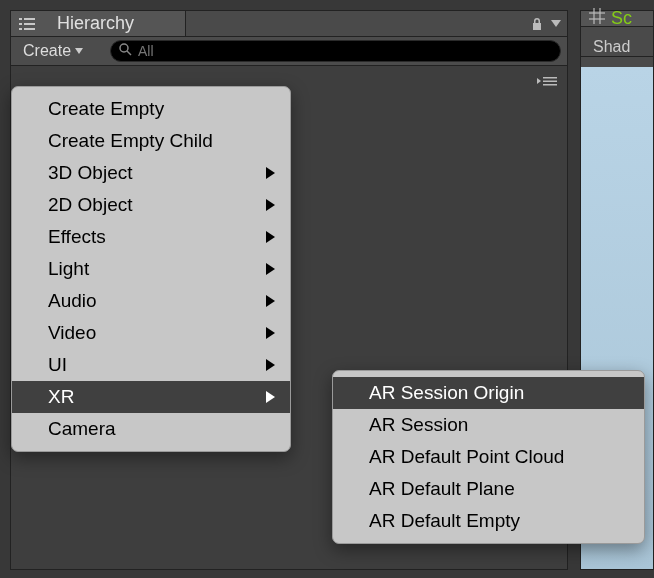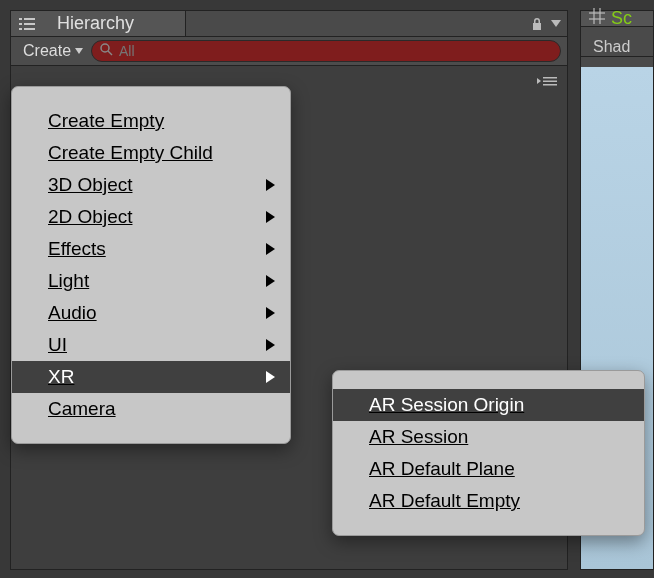--- a/index.html
+++ b/index.html
@@ -52,36 +52,36 @@
     position: absolute;
     top: 25px;
     left: 0;
     right: 0;
     height: 30px;
     background: #4c4c4c;
     border-top: 1px solid #222;
     border-bottom: 1px solid #222;
     display: flex;
     align-items: center;
-    gap: 2px;
+    gap: 21px;
     padding: 0 6px;
   }
   .create-btn {
     display: flex;
     align-items: center;
     gap: 4px;
     color: #ddd;
     font-size: 16px;
     padding: 2px 6px;
     cursor: pointer;
   }
   .search-field {
     flex: 1;
     height: 22px;
-    background: #7f1d1d;
+    background: #000000;
     border: 1px solid #2a2a2a;
     border-radius: 11px;
     display: flex;
     align-items: center;
     padding: 0 8px;
     gap: 6px;
     color: #888;
     font-size: 14px;
   }
   .search-field input {
@@ -156,24 +156,23 @@
     top: 56px; left: 0; right: 0; bottom: 0;
     background: linear-gradient(180deg, #b9d4e6 0%, #a9c5d7 100%);
   }
   
   .ctx-menu {
     position: absolute;
     background: #c7c7c7;
     border: 1px solid #9a9a9a;
     border-radius: 7px;
     box-shadow: 0 6px 18px rgba(0,0,0,0.4);
-    padding: 18px 0;
+    padding: 6px 0;
     font-size: 19px;
     color: #000;
-    text-decoration: underline;
   }
   .ctx-menu-main {
     top: 86px;
     left: 11px;
     width: 280px;
   }
   .ctx-menu-sub {
     top: 370px;
     left: 296px;
     width: 313px;
@@ -316,20 +315,26 @@
           <path fill="#000" d="M0 0v12l9-6z"></path>
         </svg></span>
   </div>
   <div class="ctx-item">
     <span>Audio</span>
     <span class="arrow"><svg width="10" height="12" viewBox="0 0 10 12">
           <path fill="#000" d="M0 0v12l9-6z"></path>
         </svg></span>
   </div>
   <div class="ctx-item">
+    <span>Video</span>
+    <span class="arrow"><svg width="10" height="12" viewBox="0 0 10 12">
+          <path fill="#000" d="M0 0v12l9-6z"></path>
+        </svg></span>
+  </div>
+  <div class="ctx-item">
     <span>UI</span>
     <span class="arrow"><svg width="10" height="12" viewBox="0 0 10 12">
           <path fill="#000" d="M0 0v12l9-6z"></path>
         </svg></span>
   </div>
   <div class="ctx-item highlight">
     <span>XR</span>
     <span class="arrow"><svg width="10" height="12" viewBox="0 0 10 12">
           <path fill="#fff" d="M0 0v12l9-6z"></path>
         </svg></span>
@@ -340,18 +345,21 @@
 </div>
 
 <div class="ctx-menu ctx-menu-sub">
   <div class="ctx-item highlight">
     <span>AR Session Origin</span>
   </div>
   <div class="ctx-item">
     <span>AR Session</span>
   </div>
   <div class="ctx-item">
+    <span>AR Default Point Cloud</span>
+  </div>
+  <div class="ctx-item">
     <span>AR Default Plane</span>
   </div>
   <div class="ctx-item">
     <span>AR Default Empty</span>
   </div>
 </div>
 
 </body></html>

